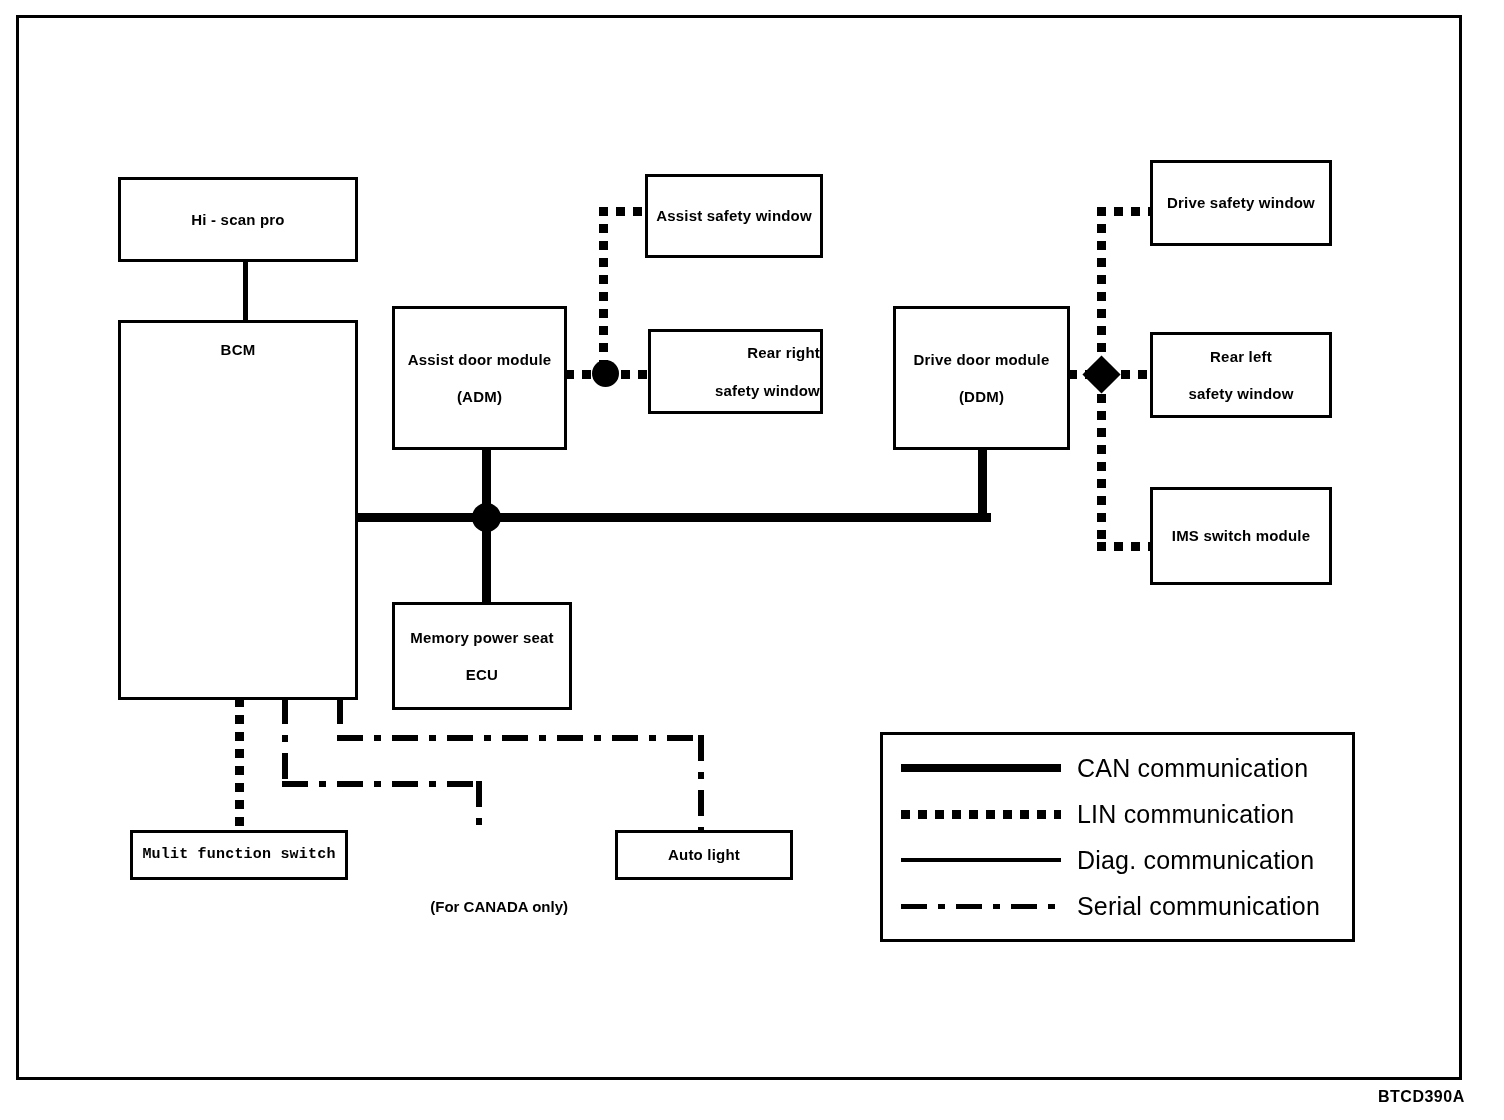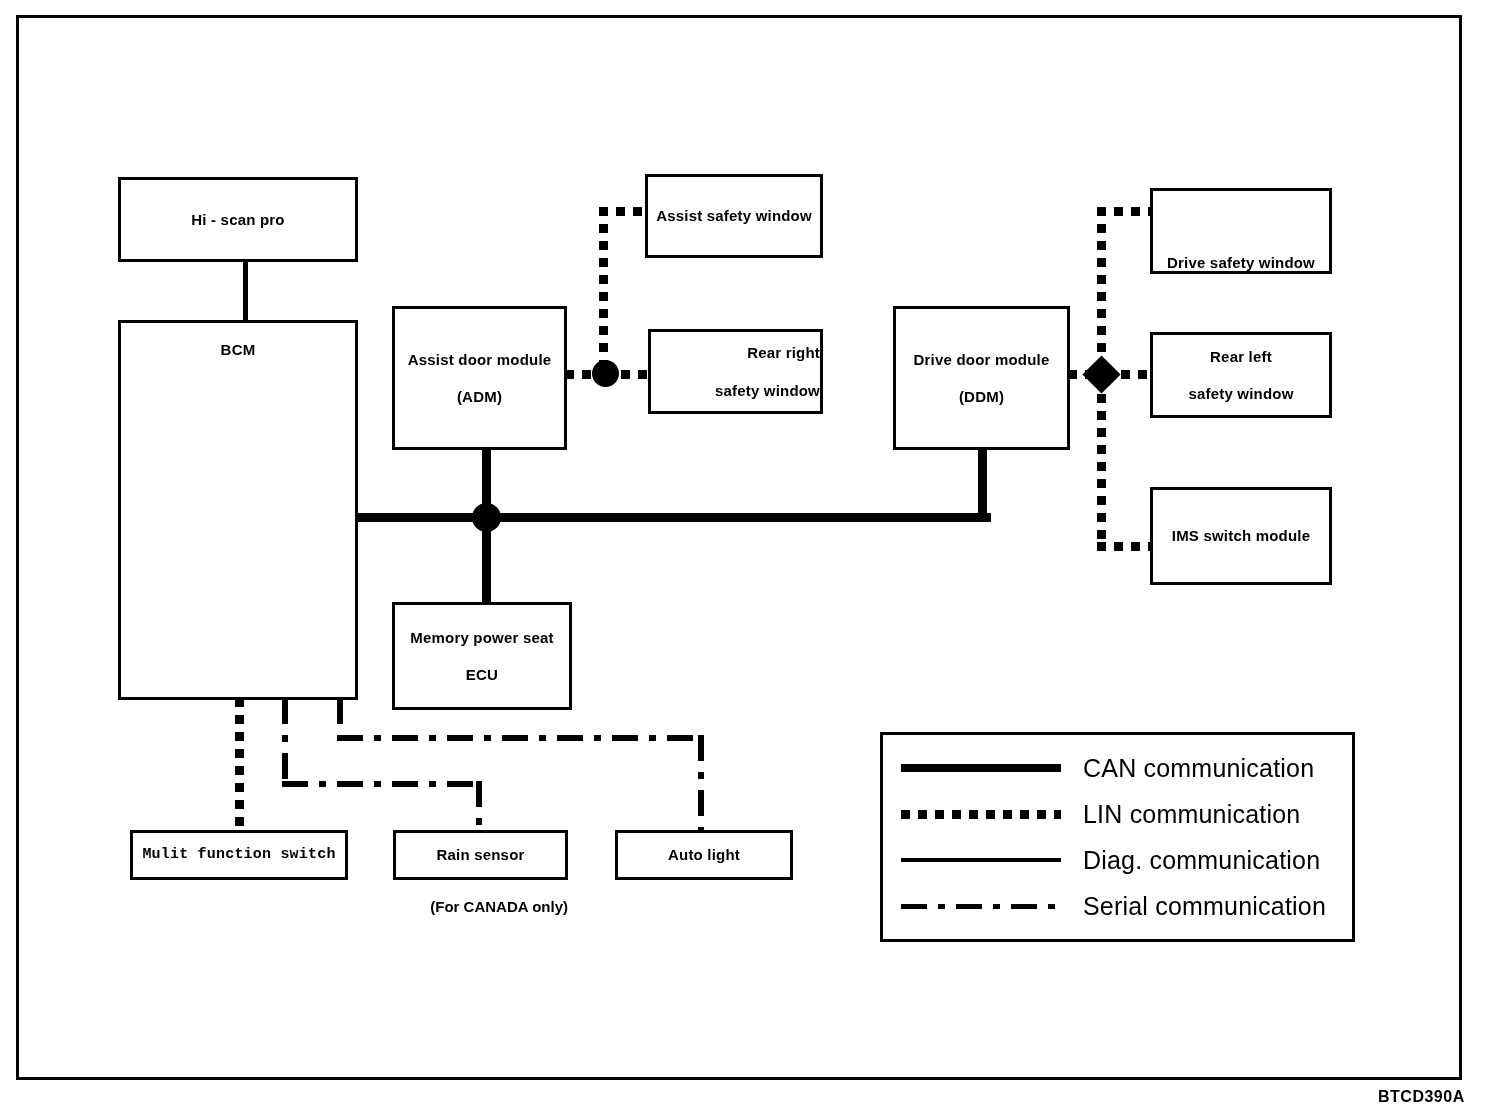--- a/index.html
+++ b/index.html
@@ -21,21 +21,21 @@
   .box.two .ln:first-child{margin-bottom:20px;}
 
   
   #b-hiscan   {left:118px;top:177px;width:240px;height:85px;}
   #b-bcm      {left:118px;top:320px;width:240px;height:380px;justify-content:flex-start;padding-top:18px;}
   #b-adm      {left:392px;top:306px;width:175px;height:144px;}
   #b-ddm      {left:893px;top:306px;width:177px;height:144px;}
   #b-seat     {left:392px;top:602px;width:180px;height:108px;}
   #b-assistsw {left:645px;top:174px;width:178px;height:84px;}
   #b-rearright{left:648px;top:329px;width:175px;height:85px;align-items:flex-end;}
-  #b-drivesw  {left:1150px;top:188px;width:182px;height:86px;justify-content:flex-end;}
+  #b-drivesw  {left:1150px;top:160px;width:182px;height:86px;}
   #b-rearleft {left:1150px;top:332px;width:182px;height:86px;}
   #b-ims      {left:1150px;top:487px;width:182px;height:98px;}
   #b-mfs      {left:130px;top:830px;width:218px;height:50px;font-family:Liberation Mono, monospace;}
   #b-rain     {left:393px;top:830px;width:175px;height:50px;}
   #b-autolight{left:615px;top:830px;width:178px;height:50px;}
 
   
   .ln-h,.ln-v{position:absolute;z-index:2;}
 
   
@@ -64,21 +64,21 @@
   
   .dot{position:absolute;background:#000;border-radius:50%;z-index:6;}
   .diamond{position:absolute;background:#000;z-index:6;
            transform:rotate(45deg);}
 
   
   #legend{position:absolute;left:880px;top:732px;width:475px;height:210px;
           border:3px solid #000;box-sizing:border-box;background:#fff;z-index:5;
           display:flex;flex-direction:column;justify-content:space-around;
           padding:10px 0;}
-  .leg-row{display:flex;align-items:center;height:42px;gap:6px;}
+  .leg-row{display:flex;align-items:center;height:42px;}
   .leg-swatch{width:160px;margin-left:18px;margin-right:16px;
               display:flex;align-items:center;justify-content:center;height:100%;}
   .leg-label{font-size:25px;letter-spacing:.2px;white-space:nowrap;}
   .sw-can{width:160px;height:8px;background:#000;}
   .sw-lin{width:160px;height:9px;
      background-image:linear-gradient(to right,#000 55%,rgba(0,0,0,0) 0%);
      background-size:17px 9px;background-repeat:repeat-x;}
   .sw-diag{width:160px;height:4px;background:#000;}
   .sw-ser{width:160px;height:5px;
      background-image:linear-gradient(to right,#000 0 26px,transparent 26px 37px,#000 37px 44px,transparent 44px 55px);
@@ -183,23 +183,20 @@
   </div>
 
   <div class="box" id="b-ims">
     <div class="ln">IMS switch module</div>
   </div>
 
   <div class="box" id="b-mfs">
     <div class="ln">Mulit function switch</div>
   </div>
 
-  <div class="box" id="b-rain">
-    <div class="ln">Rain sensor</div>
-  </div>
 
   <div class="box" id="b-autolight">
     <div class="ln">Auto light</div>
   </div>
 
   <div id="canada-note">(For CANADA only)</div>
 
   <div id="legend">
     <div class="leg-row">
       <div class="leg-swatch">

